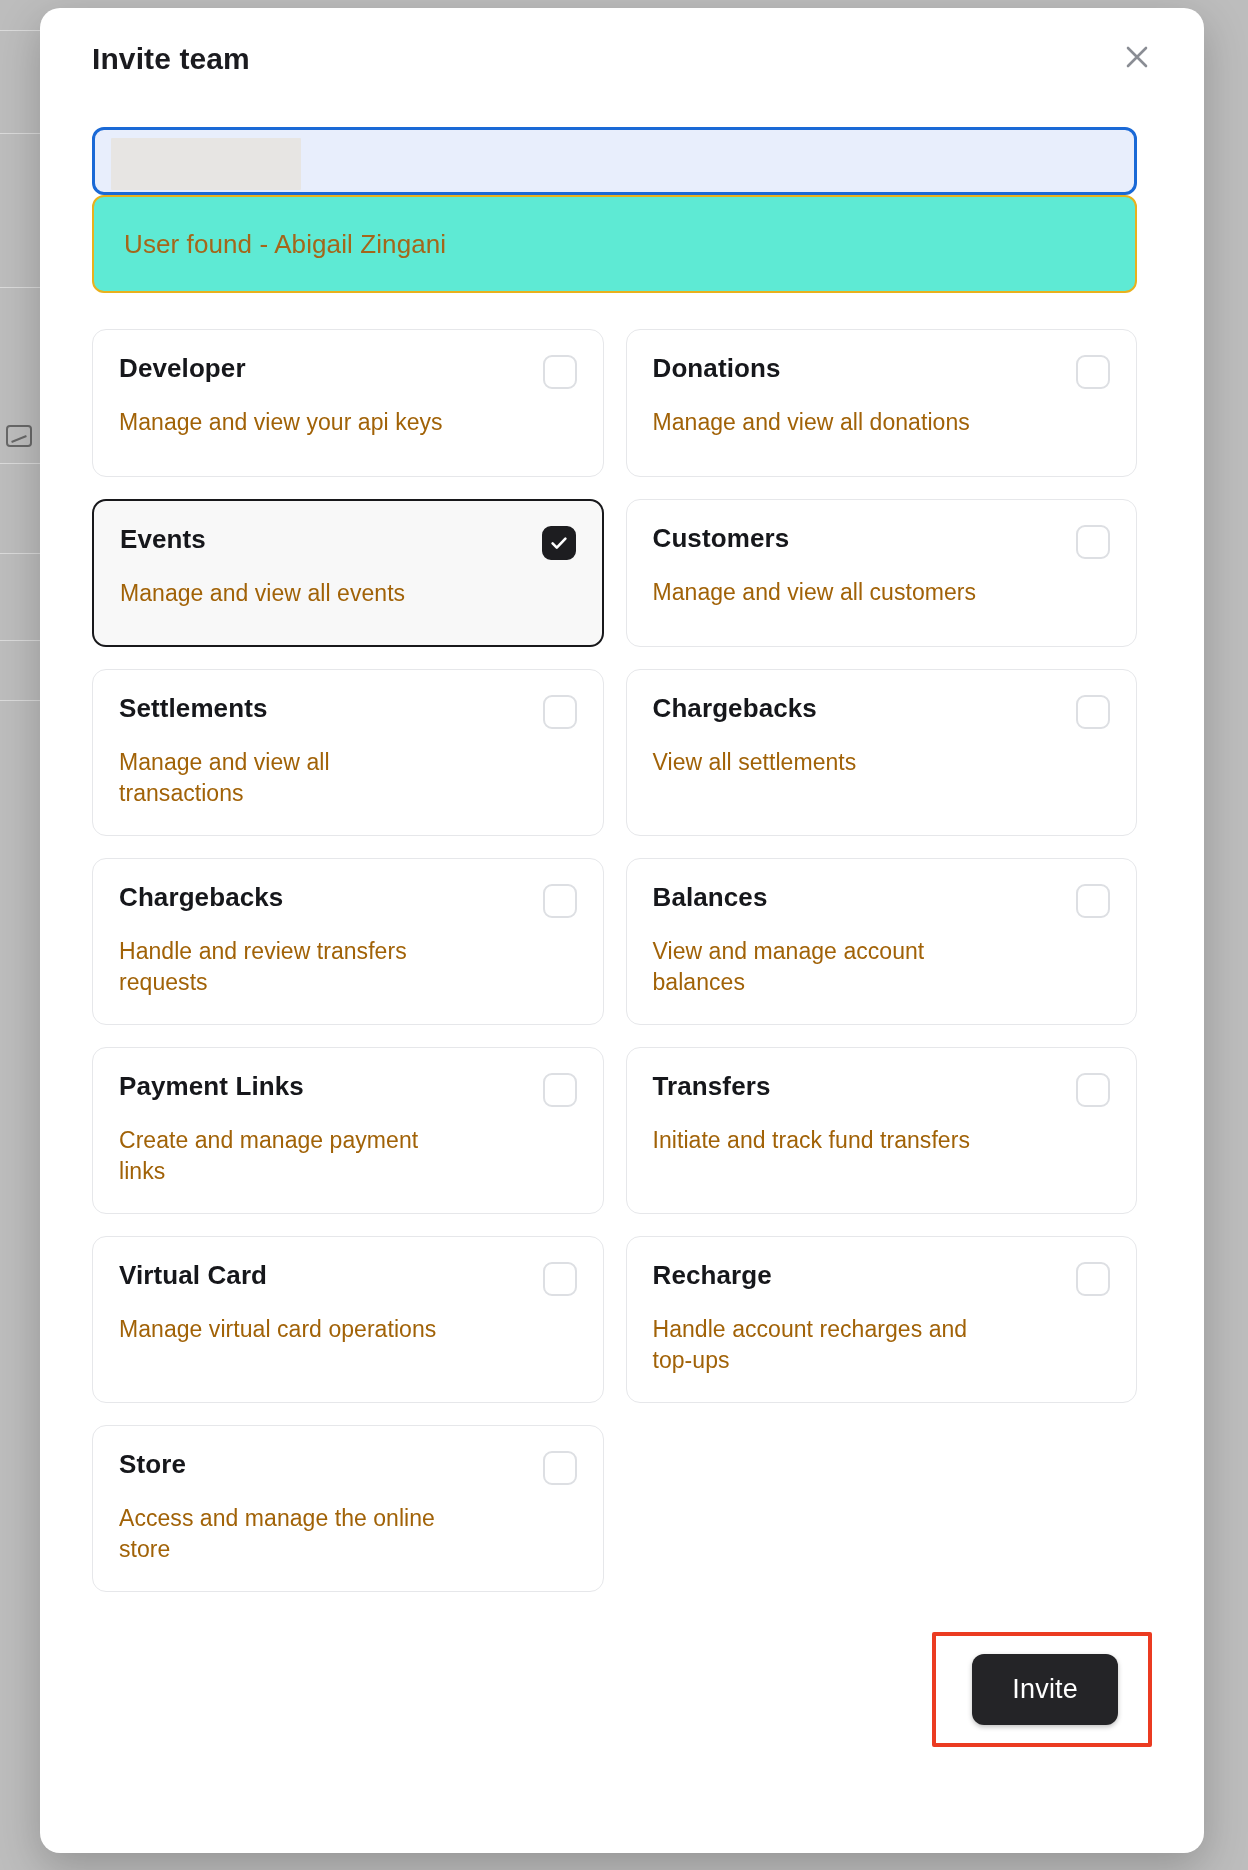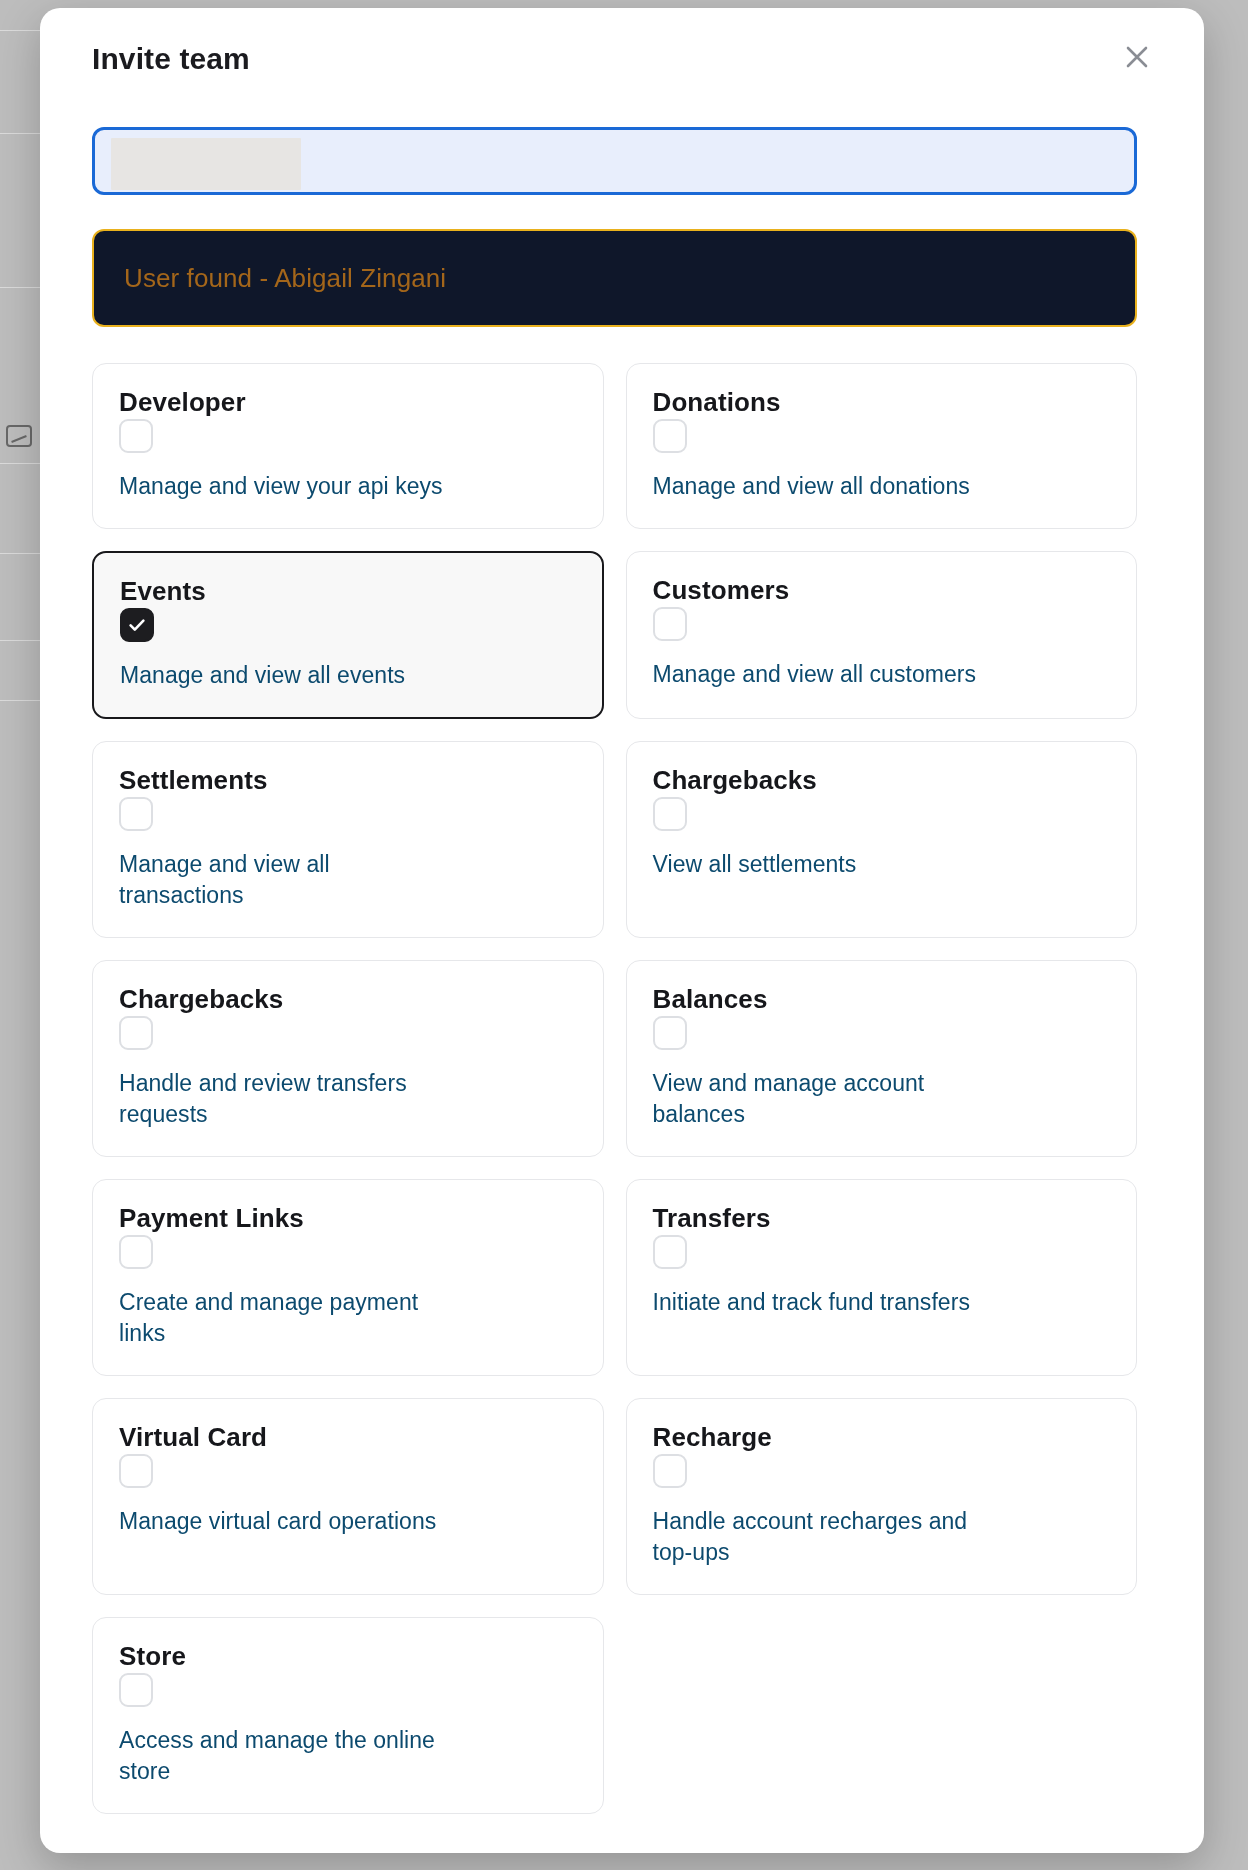--- a/index.html
+++ b/index.html
@@ -141,23 +141,22 @@
     height: 30px;
     background: #15161a;
     vertical-align: -6px;
     margin-left: 1px;
   }
 
   
   .alert {
     width: 1045px;
     min-height: 98px;
-    margin-top: 34px;
     border: 2px solid #e9b11d;
-    background: #0f172a;
+    background: #5eead4;
     border-radius: 12px;
     display: flex;
     align-items: center;
     padding: 0 30px;
   }
   .alert-text {
     font-size: 26px;
     color: #a4661a;
     letter-spacing: .1px;
   }
@@ -181,33 +180,32 @@
     position: relative;
   }
   .perm-card.selected {
     border: 2.5px solid #18181b;
     background: #f8f8f8;
   }
   .perm-top {
     display: flex;
     align-items: flex-start;
     justify-content: space-between;
-    flex-direction: column;
   }
   .perm-title {
     font-size: 26px;
     font-weight: 600;
     color: #16171b;
     letter-spacing: .1px;
     line-height: 1.15;
   }
   .perm-desc {
     margin-top: 18px;
     font-size: 23px;
-    color: #0c4a6e;
+    color: #a16207;
     line-height: 1.35;
     letter-spacing: .05px;
     max-width: 335px;
   }
   .perm-checkbox {
     width: 34px;
     height: 34px;
     min-width: 34px;
     border: 2px solid #dddfe3;
     border-radius: 9px;

